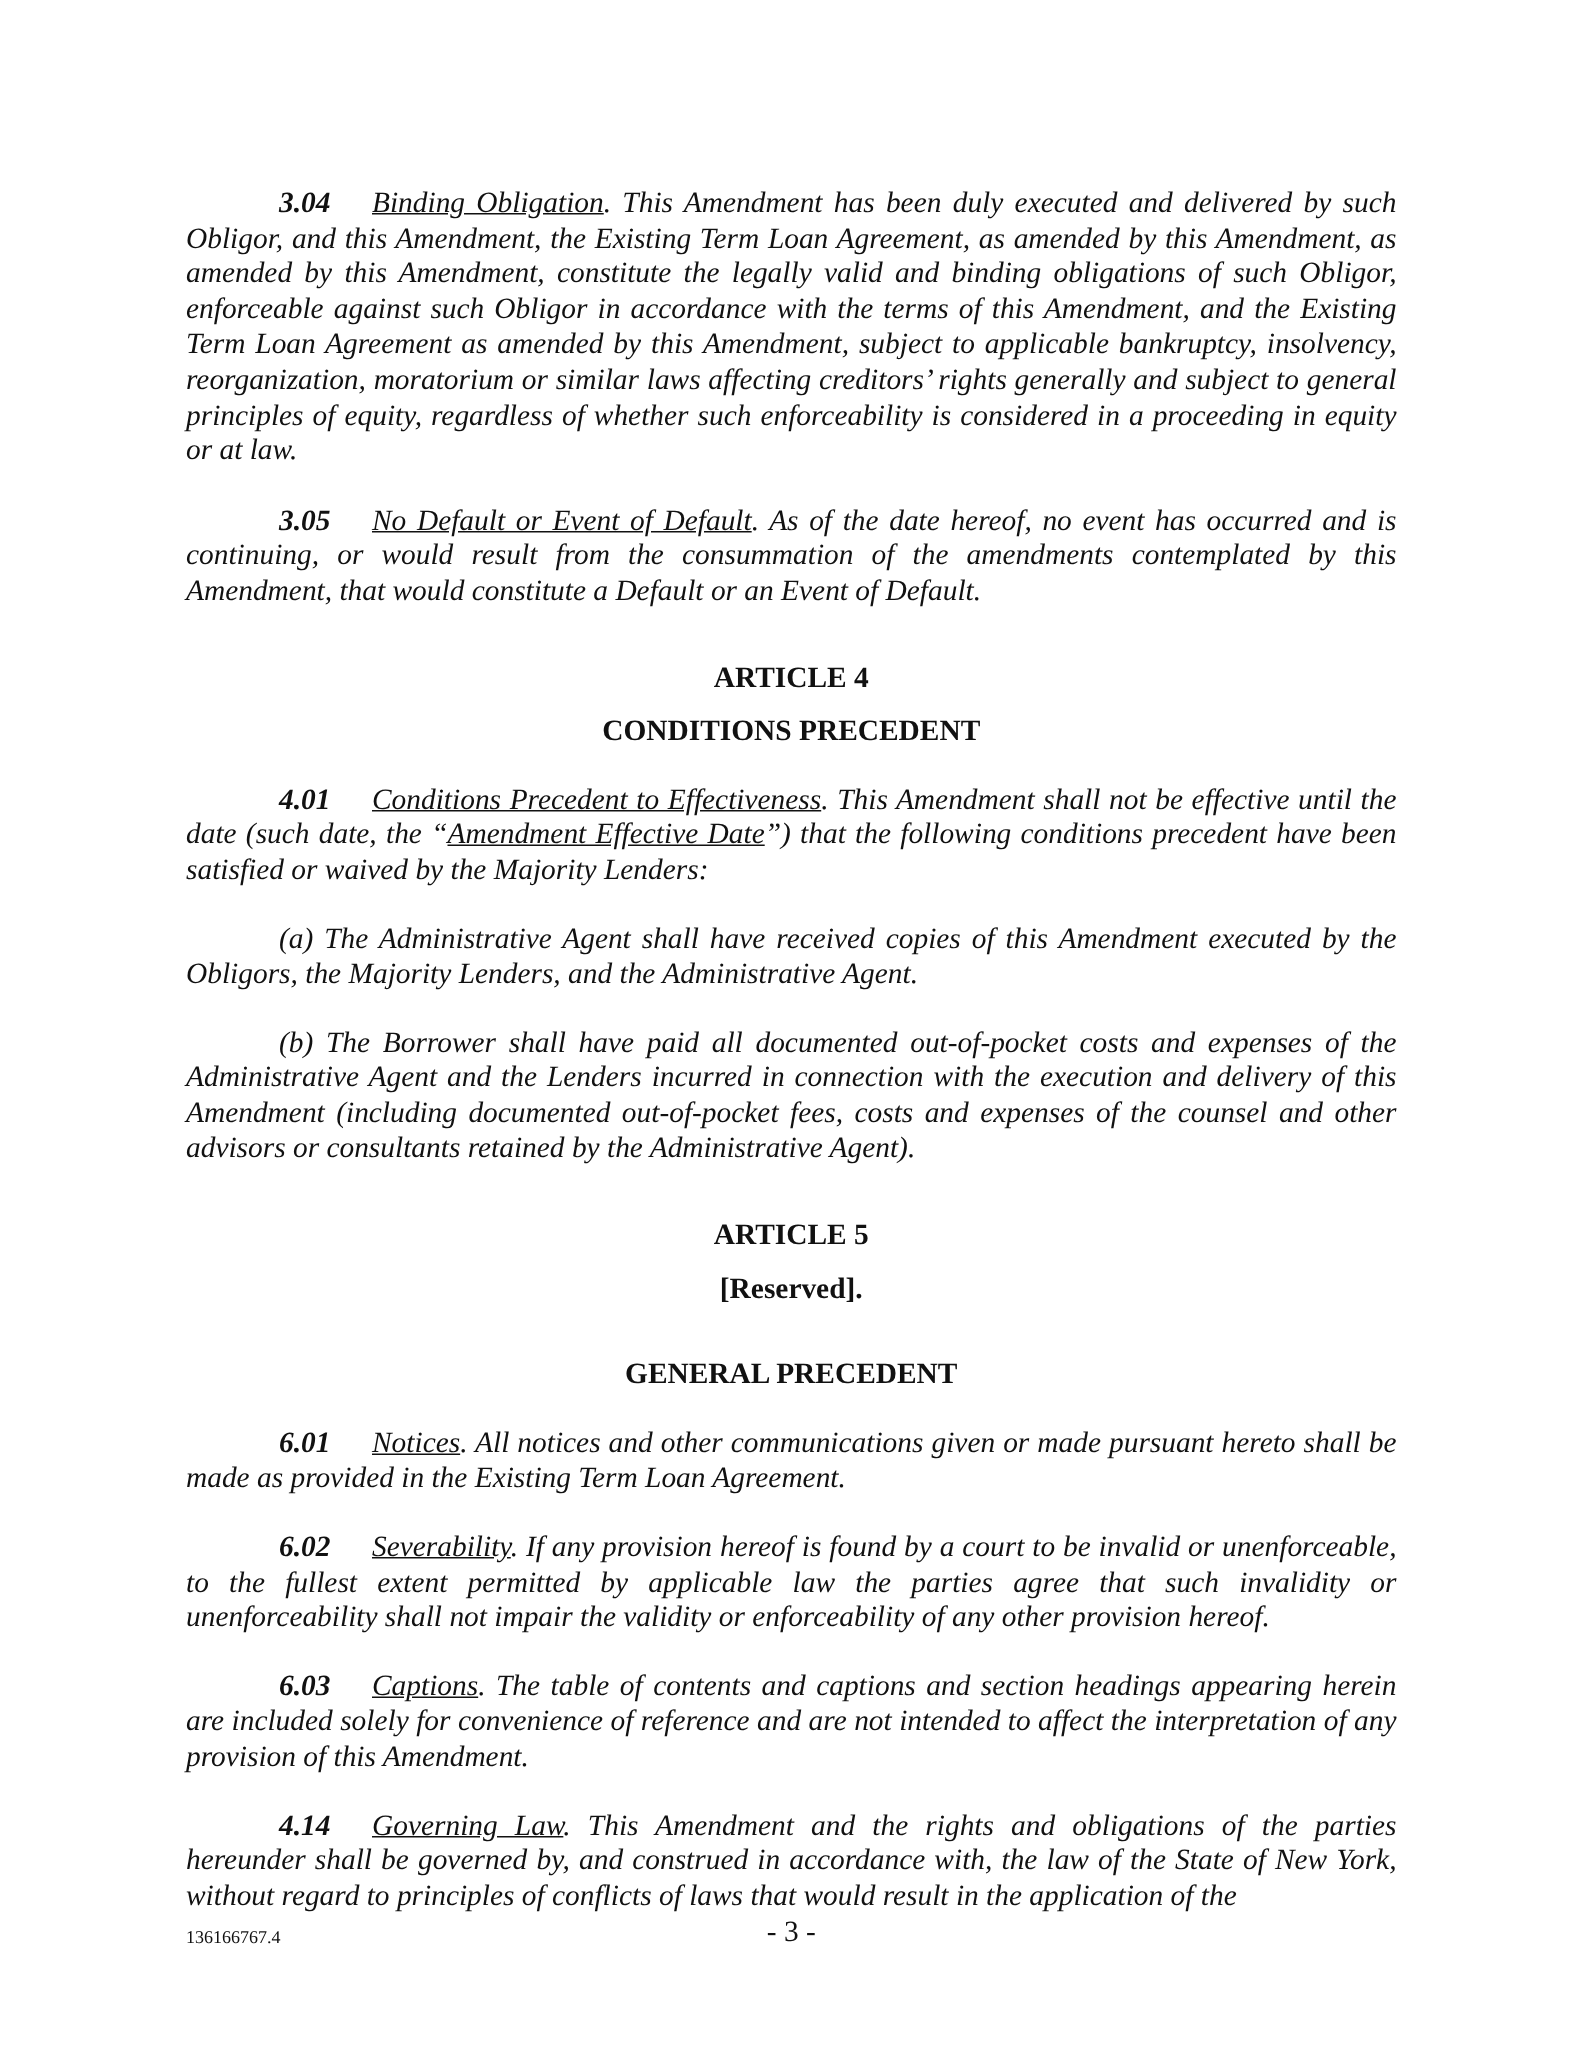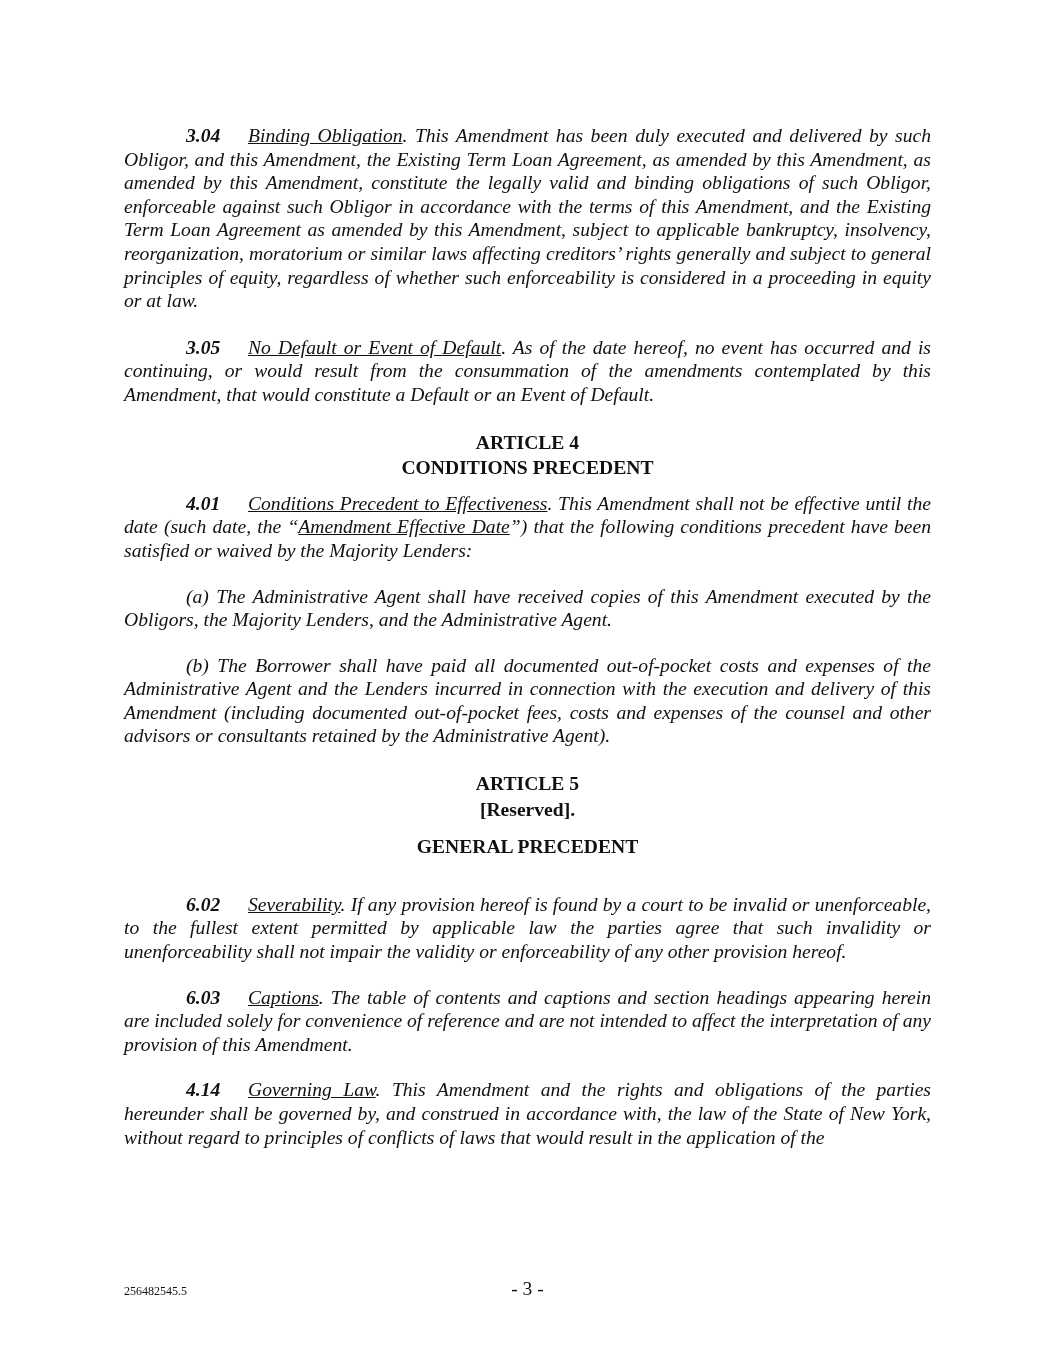--- a/index.html
+++ b/index.html
@@ -4,21 +4,21 @@
 <style>
   html, body { margin: 0; padding: 0; background: #ffffff; }
   body { width: 1055px; height: 1365px; position: relative; overflow: hidden; }
   .page {
     position: absolute; left: 124px; top: 124px; width: 807px;
     font-family: "Liberation Serif", serif; font-size: 19.6px; line-height: 23.6px; color: #111;
   }
   .para { text-align: justify; margin: 0; text-indent: 62px; font-style: italic; }
   .num { font-weight: bold; display: inline-block; width: 62px; text-indent: 0; }
   .u { text-decoration: underline; }
-  .heading { text-align: center; font-weight: bold; margin: 2px; }
+  .heading { text-align: center; font-weight: bold; margin: 12px; }
   .footer-id {
     position: absolute; left: 124px; top: 1284px; font-family: "Liberation Serif", serif;
     font-size: 12px; color: #111;
   }
   .footer-page {
     position: absolute; left: 0; width: 1055px; top: 1278px; text-align: center;
     font-family: "Liberation Serif", serif; font-size: 19.6px; color: #111;
   }
 </style>
 </head>
@@ -36,22 +36,23 @@
   <div style="height:22px"></div>
   <p class="para">(a)  The Administrative Agent shall have received copies of this Amendment executed by the Obligors, the Majority Lenders, and the Administrative Agent.</p>
   <div style="height:22px"></div>
   <p class="para">(b)  The Borrower shall have paid all documented out-of-pocket costs and expenses of the Administrative Agent and the Lenders incurred in connection with the execution and delivery of this Amendment (including documented out-of-pocket fees, costs and expenses of the counsel and other advisors or consultants retained by the Administrative Agent).</p>
   <div style="height:22px"></div>
   <p class="heading">ARTICLE 5</p>
   <p class="heading">[Reserved].</p>
   <div style="height:10px"></div>
   <p class="heading">GENERAL PRECEDENT</p>
   <div style="height:10px"></div>
+  <p class="para"><span class="num">6.01</span><span class="u">Notices</span><span>.  All notices and other communications given or made pursuant hereto shall be made as provided in the Existing Term Loan Agreement.</span></p>
   <div style="height:22px"></div>
   <p class="para"><span class="num">6.02</span><span class="u">Severability</span><span>.  If any provision hereof is found by a court to be invalid or unenforceable, to the fullest extent permitted by applicable law the parties agree that such invalidity or unenforceability shall not impair the validity or enforceability of any other provision hereof.</span></p>
   <div style="height:22px"></div>
   <p class="para"><span class="num">6.03</span><span class="u">Captions</span><span>.  The table of contents and captions and section headings appearing herein are included solely for convenience of reference and are not intended to affect the interpretation of any provision of this Amendment.</span></p>
   <div style="height:22px"></div>
   <p class="para"><span class="num">4.14</span><span class="u">Governing Law</span><span>.  This Amendment and the rights and obligations of the parties hereunder shall be governed by, and construed in accordance with, the law of the State of New York, without regard to principles of conflicts of laws that would result in the application of the</span></p>
 </div>
 
-<div class="footer-id">256482545.5</div>
+<div class="footer-id">136166767.4</div>
 <div class="footer-page">- 3 -</div>
 
 </body></html>

